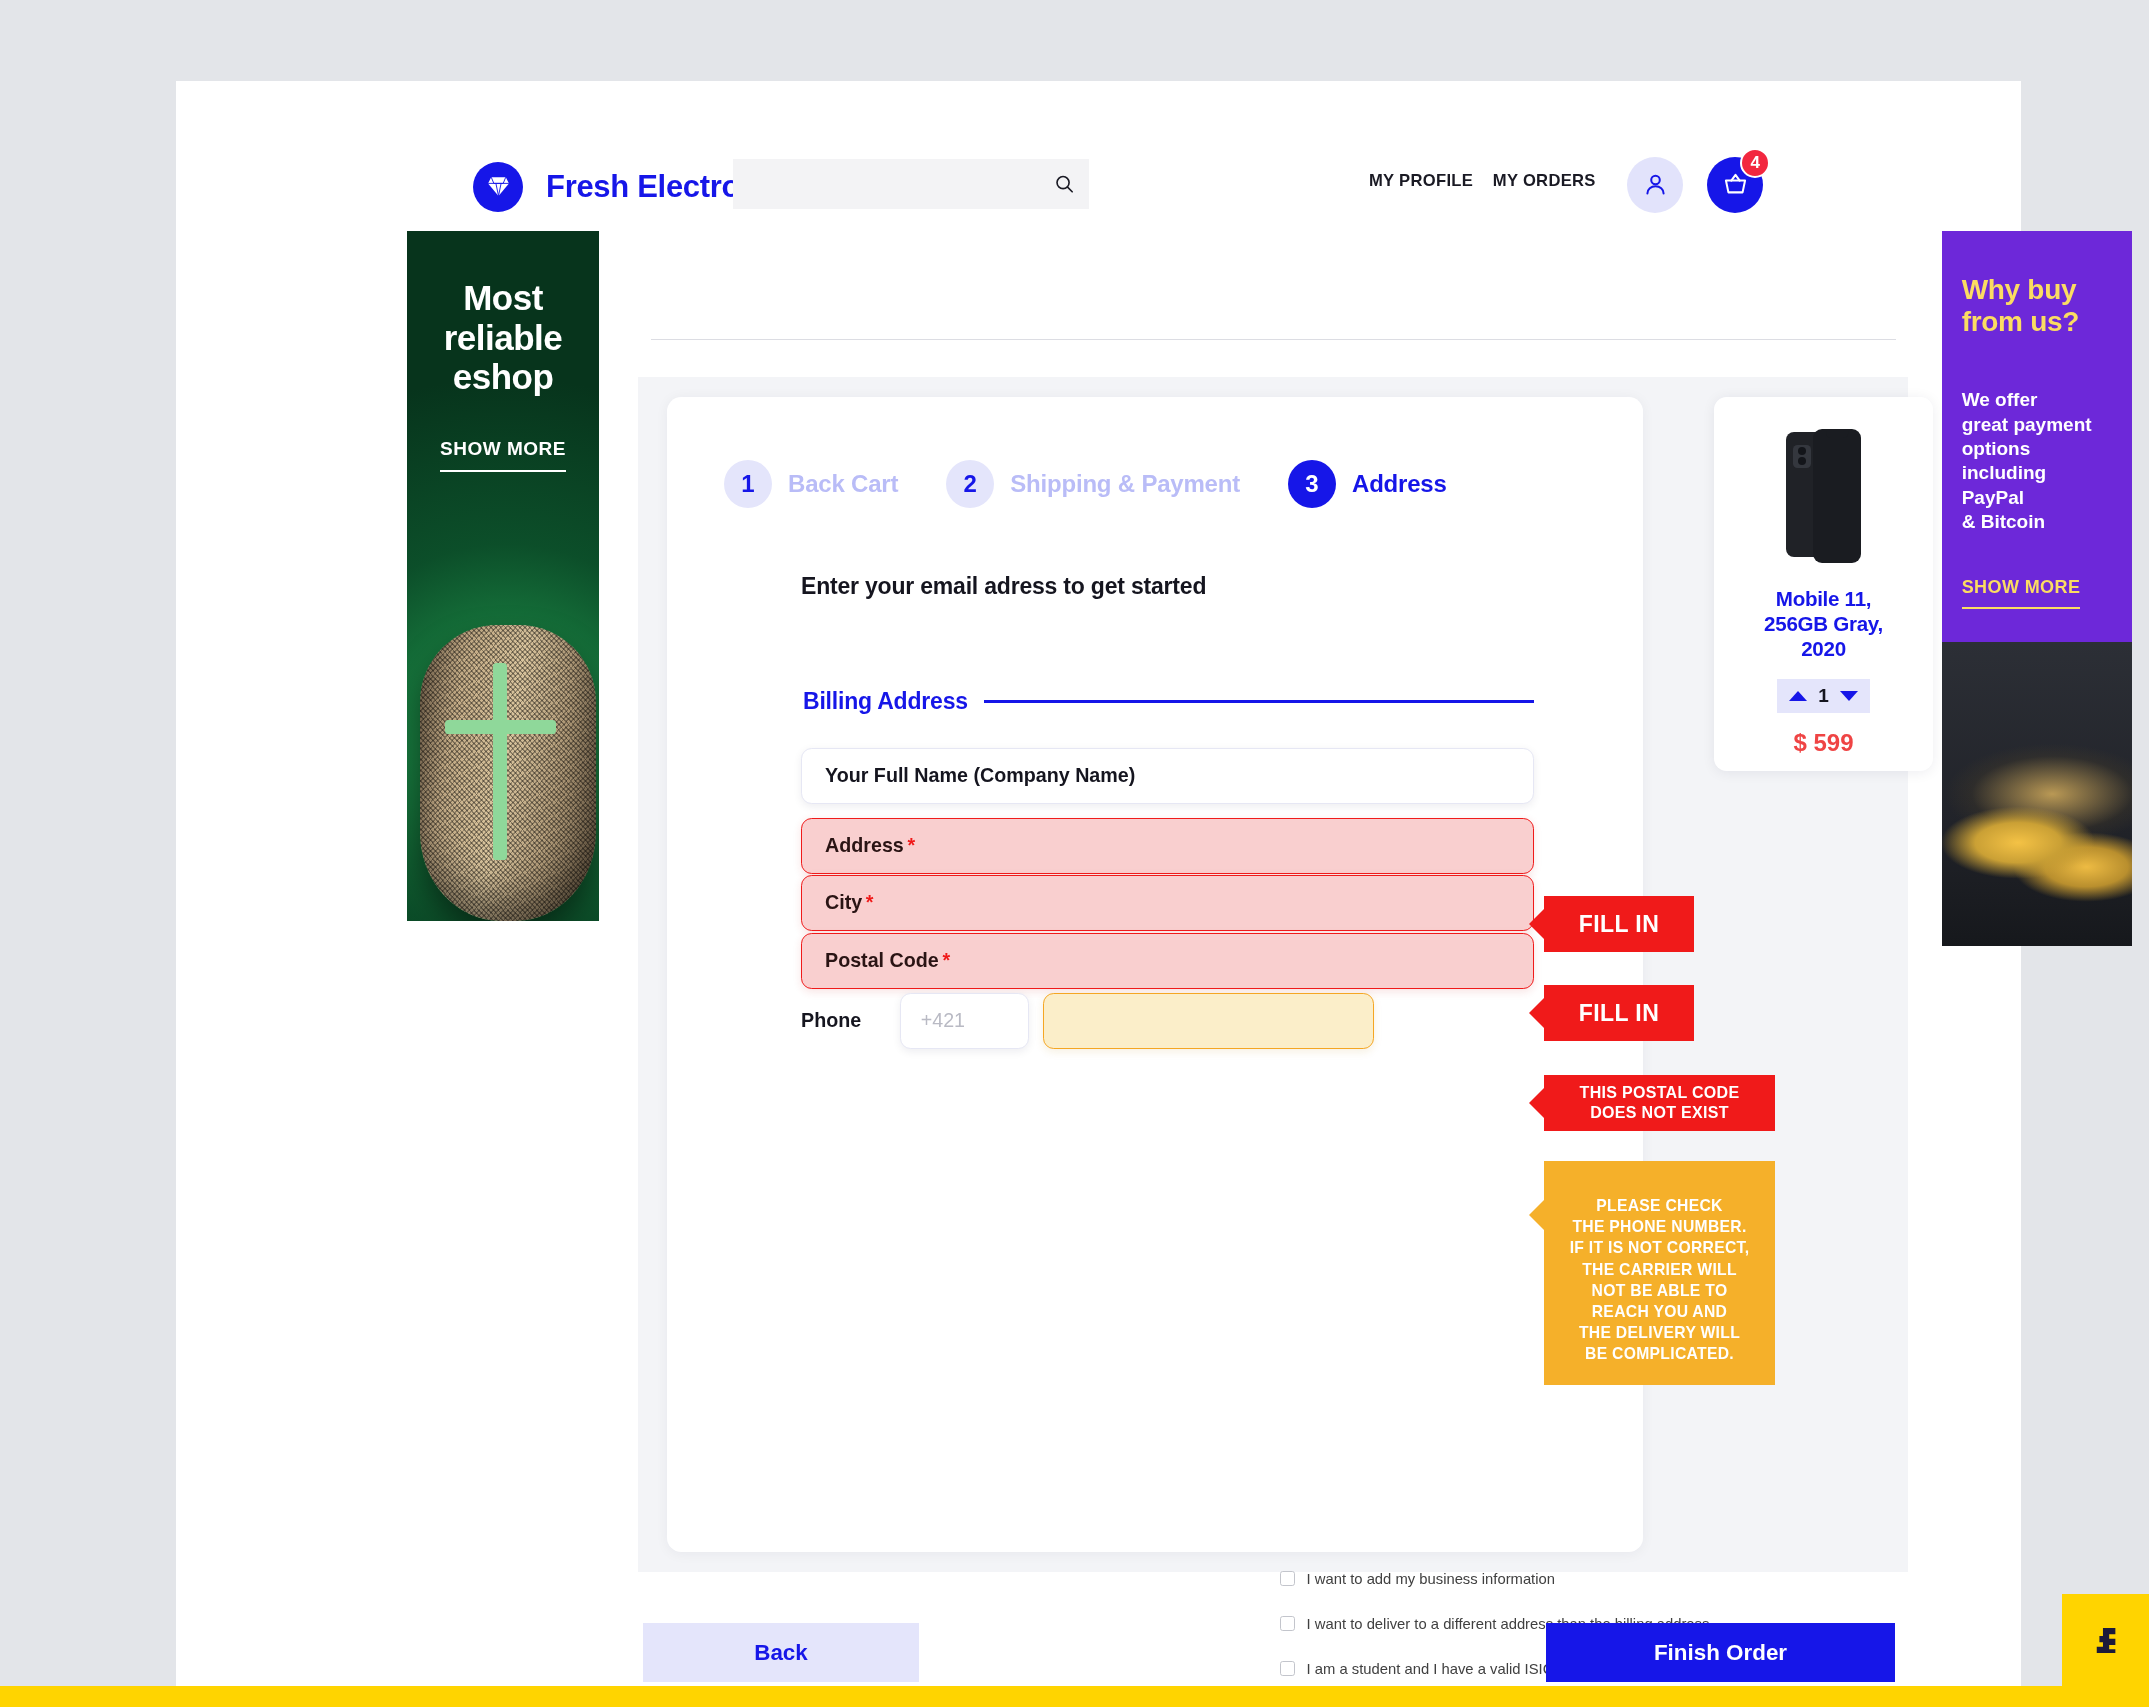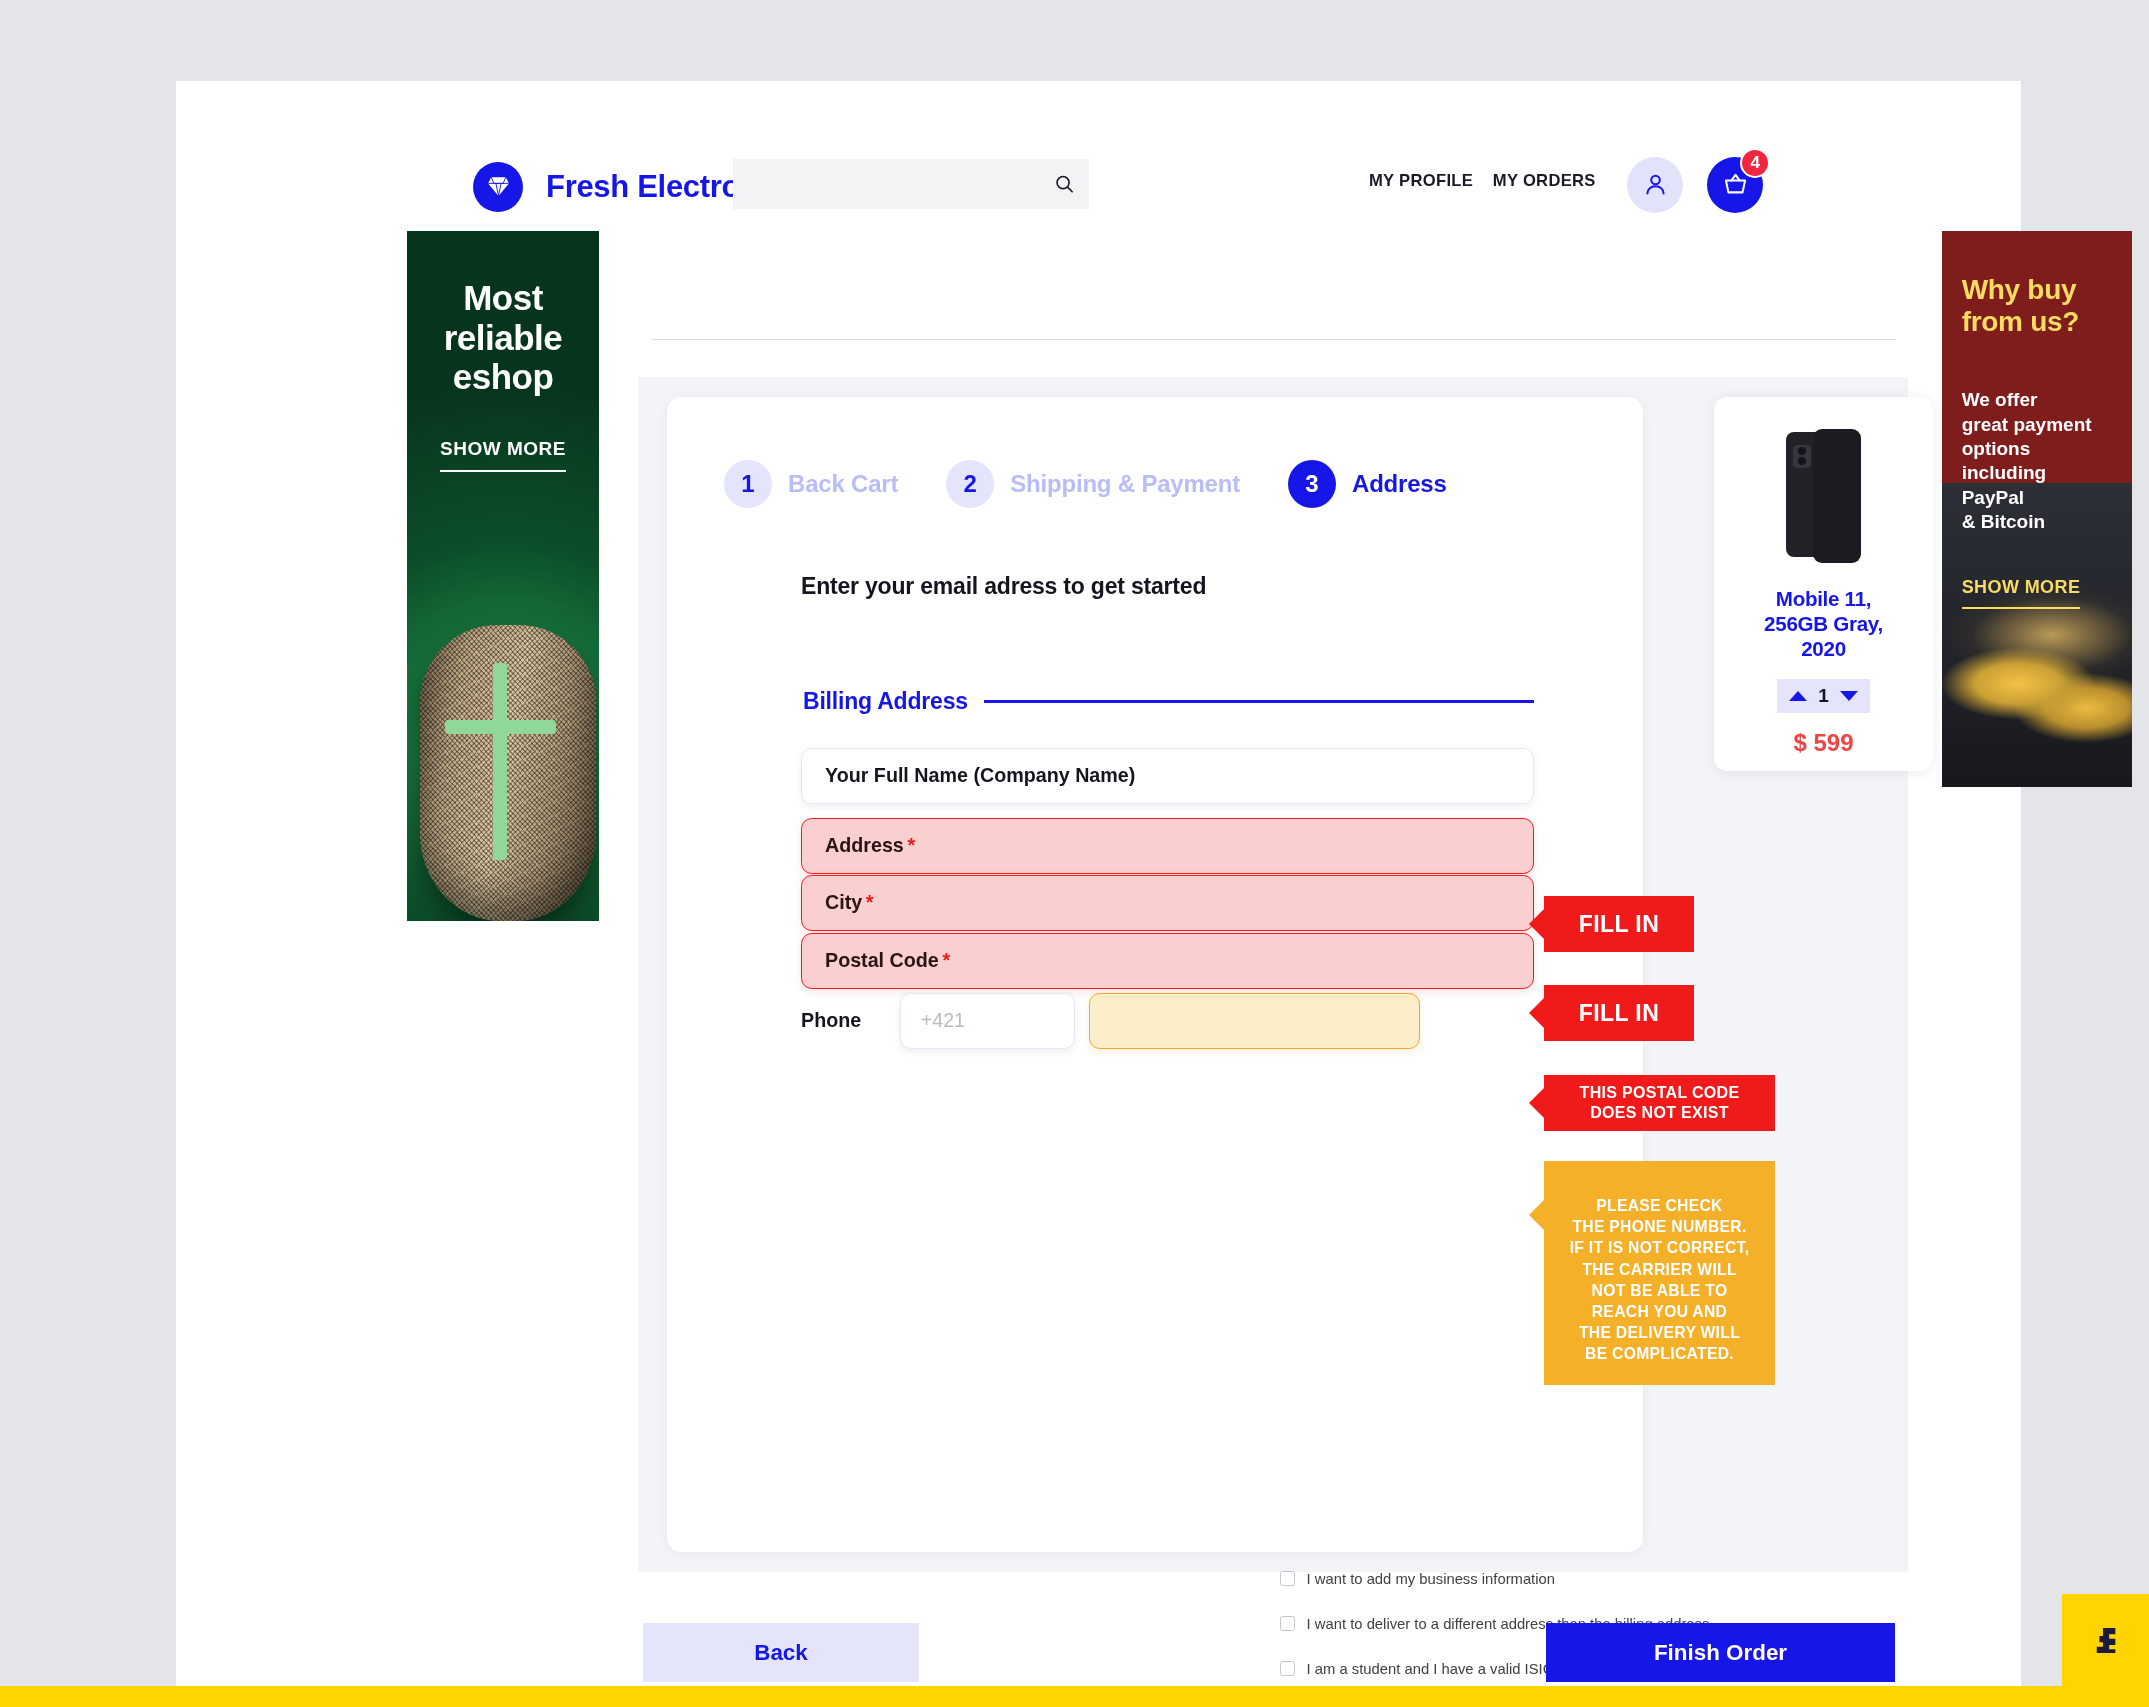--- a/index.html
+++ b/index.html
@@ -235,23 +235,23 @@
     padding-bottom: 10.7px;
     border-bottom: 2.7px solid #ffffff;
     cursor: pointer;
   }
 
   .banner-right {
     position: absolute;
     left: 1766px;
     top: 150px;
     width: 190px;
-    height: 556px;
+    height: 715px;
     overflow: hidden;
-    background: #7f1d1d;
+    background: #6d28d9;
     cursor: pointer;
   }
   .br-photo {
     position: absolute;
     left: 0; bottom: 0;
     width: 100%; height: 304px;
     background:
       radial-gradient(ellipse 107px 50px at 40% 66%, #f4c245 0%, #caa035 40%, rgba(60,50,30,0) 72%),
       radial-gradient(ellipse 99px 47px at 76% 74%, #edbb43 0%, #b98f2e 42%, rgba(60,50,30,0) 74%),
       radial-gradient(ellipse 134px 63px at 58% 50%, rgba(212,173,92,0.85) 0%, rgba(90,74,40,0.2) 60%, rgba(0,0,0,0) 80%),
@@ -403,21 +403,21 @@
     display: flex;
     align-items: center;
   }
   .phone-label {
     width: 99px;
     font-size: 19.7px;
     font-weight: bold;
     color: #15151f;
   }
   .phone-code {
-    width: 175px; height: 56px;
+    width: 129px; height: 56px;
     border-radius: 10.7px;
     border: 0.9px solid #e6e7f4;
     background: #fff;
     box-shadow: 0 2.7px 8px rgba(20,20,60,0.07);
     padding: 0 19.7px;
     font-size: 19.7px;
     font-family: "Liberation Sans", sans-serif;
     color: #15151f;
     outline: none;
   }

